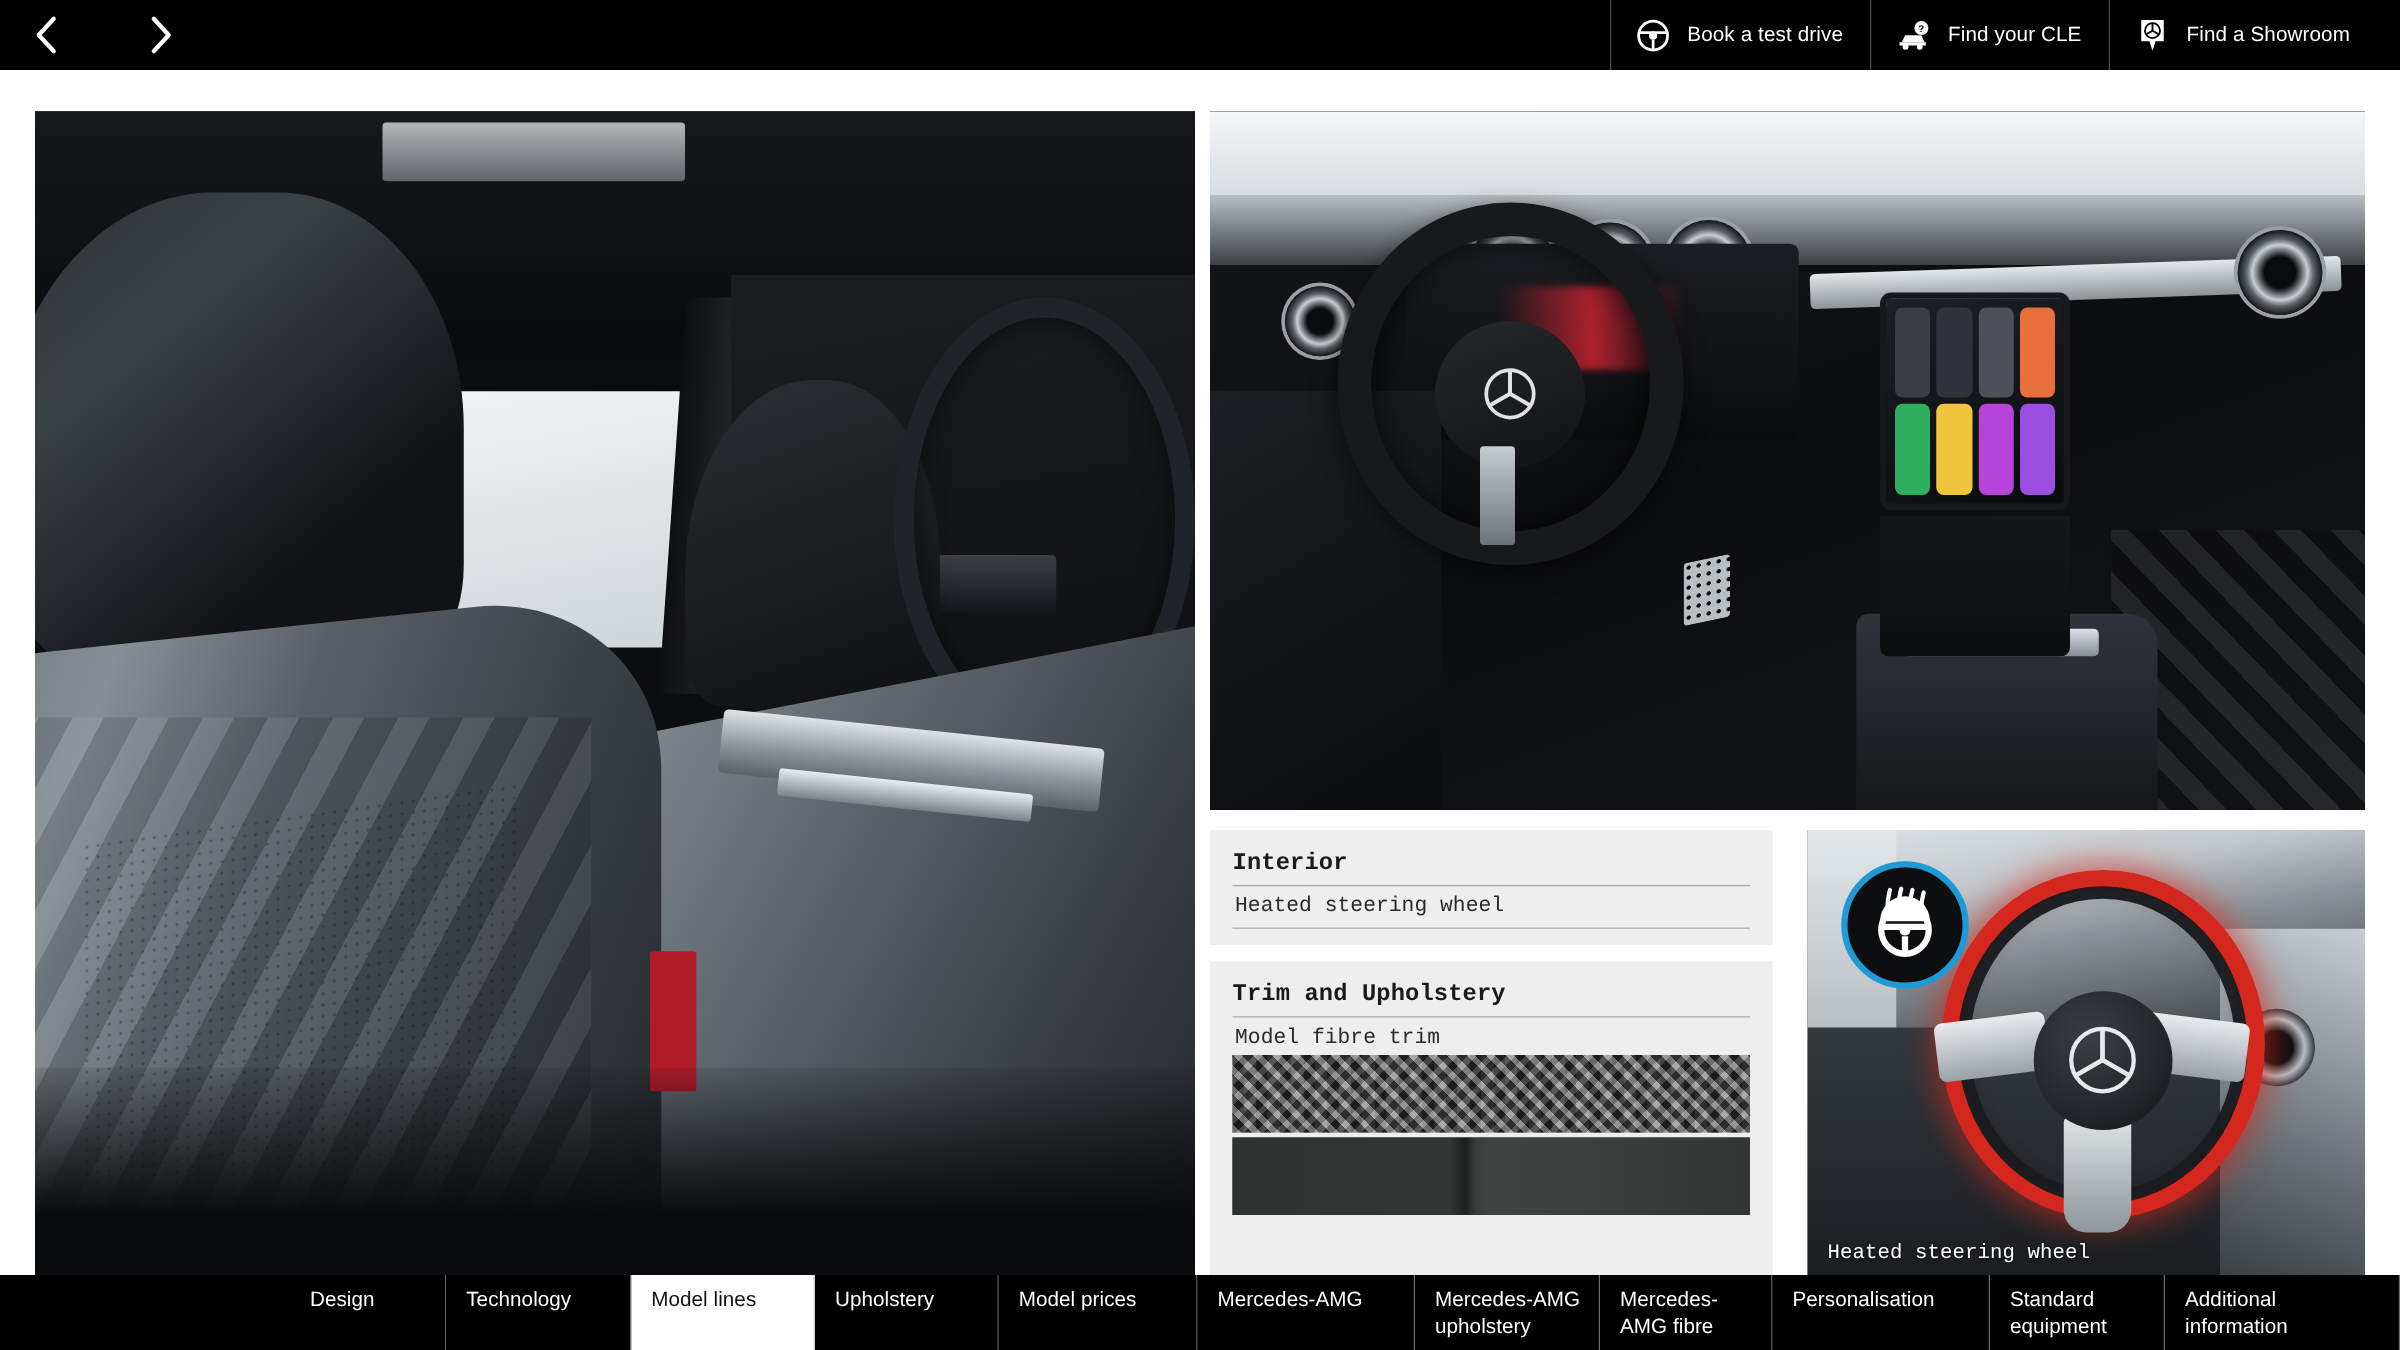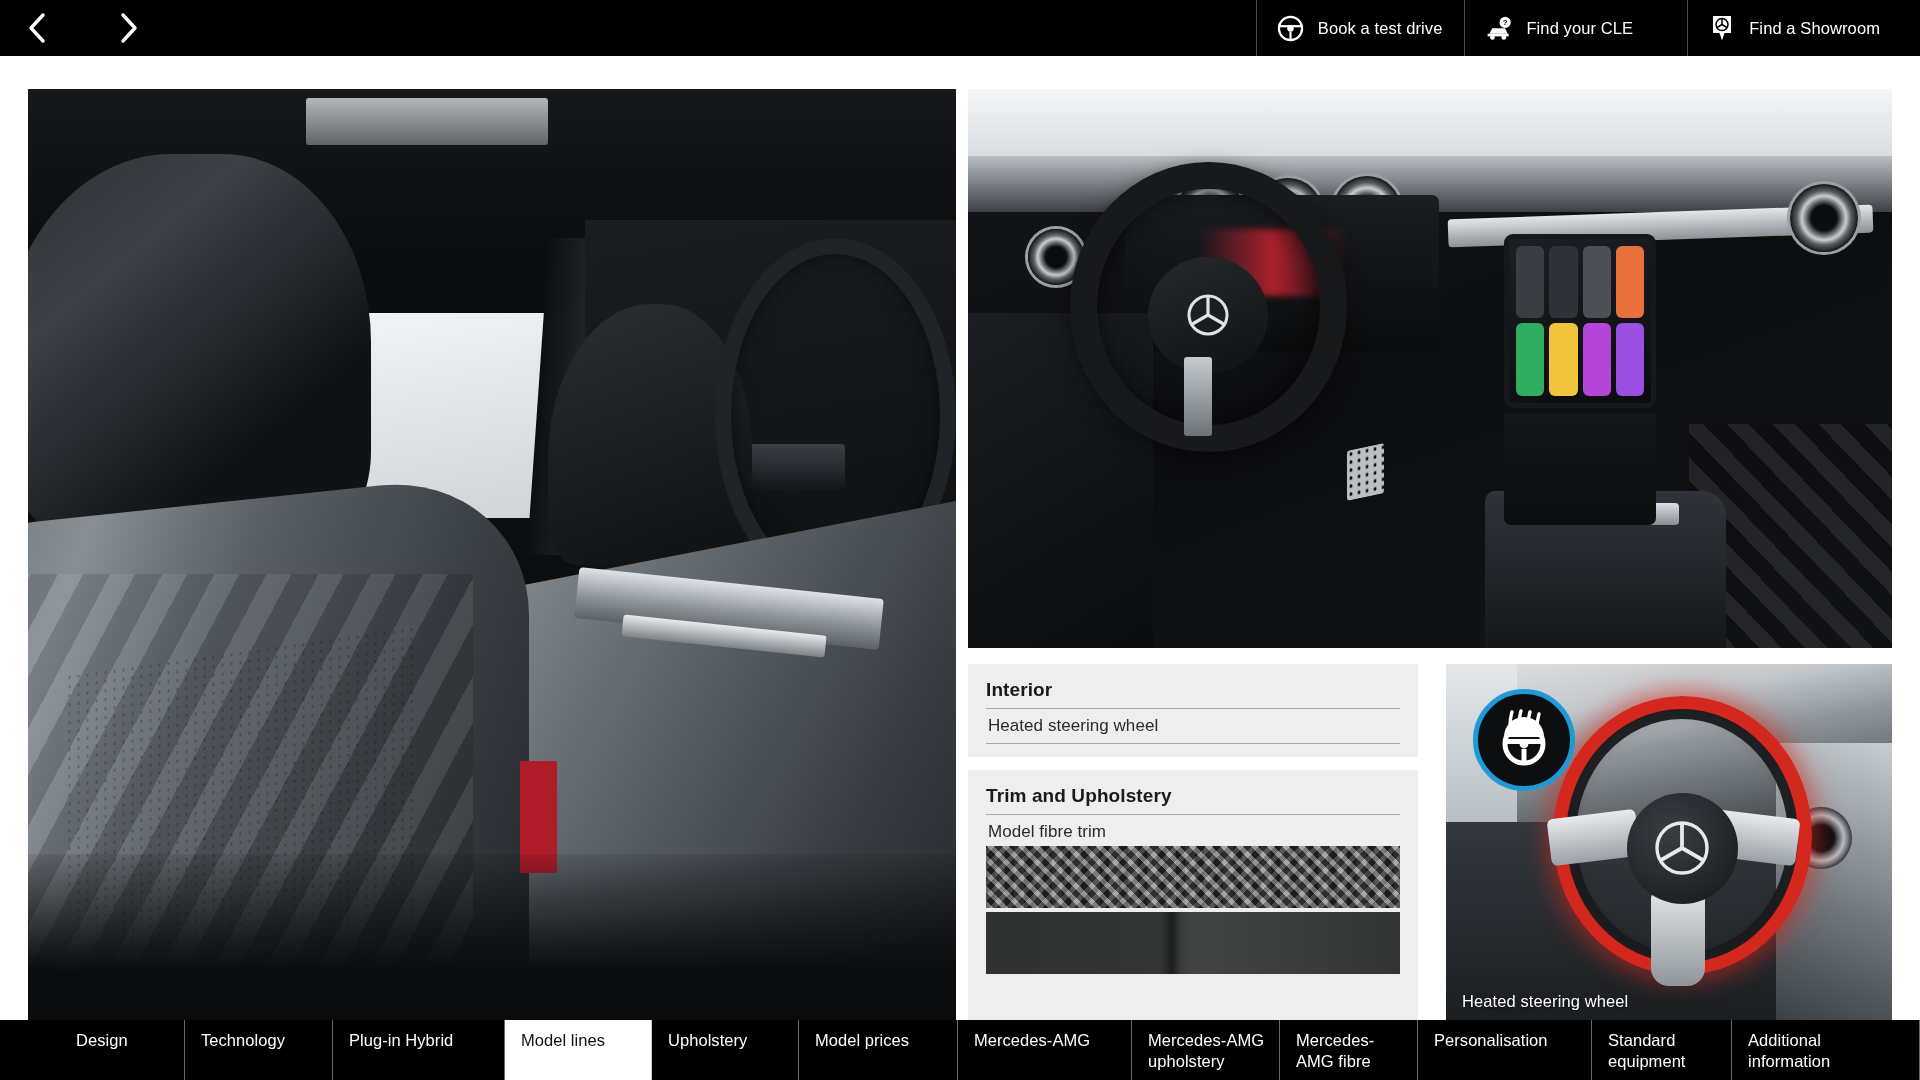--- a/index.html
+++ b/index.html
@@ -32,21 +32,21 @@
   .tb-item {
     display: flex; align-items: center; gap: 13px;
     padding: 0 22px 0 20px;
     border-left: 1px solid #4a4a4a;
     color: #ffffff;
     font-size: 16.5px;
     letter-spacing: 0.1px;
     white-space: nowrap;
     cursor: pointer;
   }
-  .tb-item:last-child { padding-right: 40px; margin-left: 32px; }
+  .tb-item:last-child { padding-right: 40px; }
   .tb-icon {
     width: 28px; height: 28px;
     display: flex; align-items: center; justify-content: center;
     flex-shrink: 0;
   }
   .tb-icon svg { display: block; }
   .dot-icon {
     width: 13px; height: 13px; border-radius: 50%;
     background: #ffffff; display: block;
   }
@@ -65,21 +65,21 @@
     left: 28px; top: 33px;
     width: 928px; height: 933px;
     overflow: hidden;
     background: #0c0d0f;
   }
 
   
   .col-right {
     position: absolute;
     left: 968px; top: 33px;
-    width: 900px; height: 933px;
+    width: 900px; height: 933px; font-family: Liberation Mono, monospace;
   }
   .hero-dash {
     position: absolute; left: 0; top: 0;
     width: 924px; height: 559px;
     overflow: hidden; background: #101114;
   }
 
   .lower-row {
     position: absolute; left: 0; top: 575px;
     width: 924px; height: 358px;
@@ -485,21 +485,20 @@
         <div class="feat-caption">Heated steering wheel</div>
       </div>
 
     </div>
   </div>
 </div>
 
 <div class="tabbar">
   <div class="tab" style="width:125px">Design</div>
   <div class="tab" style="width:148px">Technology</div>
-  <div class="tab" style="width:172px">Plug-in Hybrid</div>
   <div class="tab active" style="width:147px">Model lines</div>
   <div class="tab" style="width:147px">Upholstery</div>
   <div class="tab" style="width:159px">Model prices</div>
   <div class="tab" style="width:174px">Mercedes-AMG</div>
   <div class="tab" style="width:148px">Mercedes-AMG upholstery</div>
   <div class="tab" style="width:138px">Mercedes-AMG fibre</div>
   <div class="tab" style="width:174px">Personalisation</div>
   <div class="tab" style="width:140px">Standard equipment</div>
   <div class="tab" style="width:188px">Additional information</div>
 </div>

